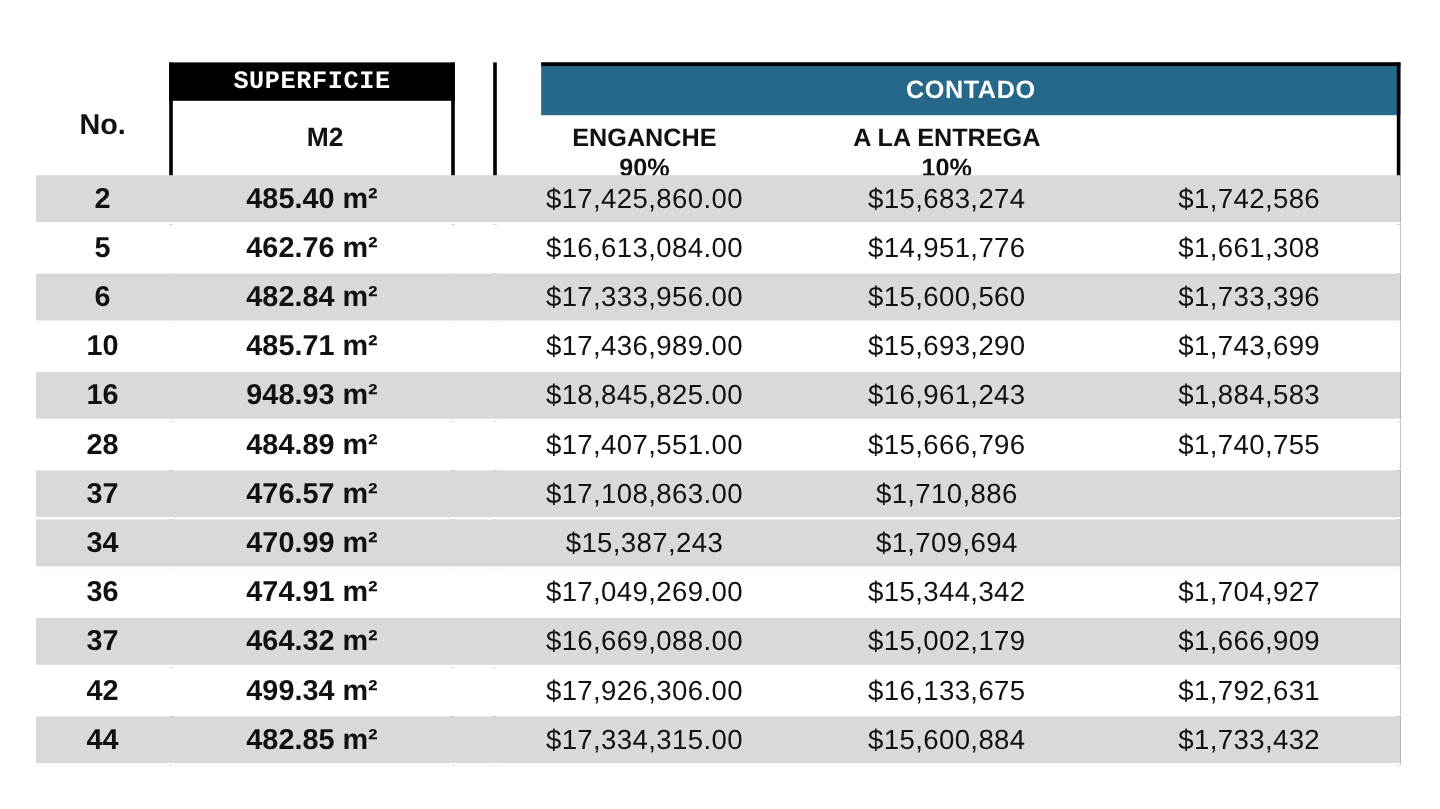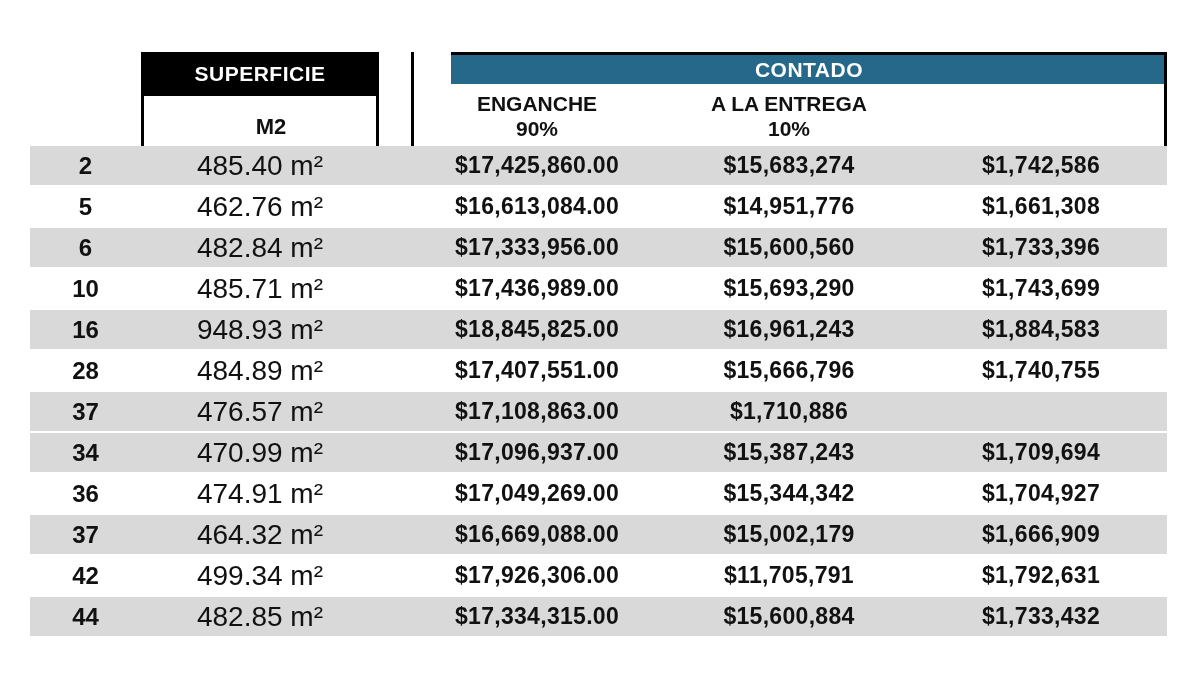--- a/index.html
+++ b/index.html
@@ -17,34 +17,34 @@
   .no-header {
     position: absolute; left: 30px; top: 90px; width: 111px; height: 30px;
     display: flex; align-items: center; justify-content: center;
     font-weight: bold; font-size: 24px;
   }
   .superficie-box {
     position: absolute; left: 141px; top: 52px; width: 238px; height: 94px;
     box-sizing: border-box;
   }
   .superficie-title {
-    height: 44px; background: var(--header-black, #000);
+    height: 32px; background: var(--header-black, #000);
     display: flex; align-items: center; justify-content: center;
-    color: #fff; font-weight: bold; font-size: 21px; letter-spacing: 0.5px;
+    color: #fff; font-weight: bold; font-size: 21px; letter-spacing: 0.5px; font-family: Liberation Mono, monospace;
   }
   .superficie-sub {
     height: 62px; display: flex; align-items: center; justify-content: center;
     font-weight: bold; font-size: 22px; padding-left: 22px;
   }
   .contado-box {
     position: absolute; left: 411px; top: 52px; width: 756px; height: 94px;
     box-sizing: border-box;
   }
   .contado-title {
-    height: 32px; box-sizing: border-box; border-top: 3px solid #000;
+    height: 44px; box-sizing: border-box; border-top: 3px solid #000;
     background: var(--accent-teal, #256889);
     display: flex; align-items: center; justify-content: center;
     color: #fff; font-weight: bold; font-size: 21px; letter-spacing: 0.5px; margin-left: 40px;
   }
   .contado-subrow { height: 62px; display: flex; }
   .contado-subcol {
     width: 252px; display: flex; flex-direction: column; align-items: center;
     padding-top: 7px; box-sizing: border-box;
     font-weight: bold; font-size: 21px; line-height: 25px;
   }
@@ -59,29 +59,30 @@
   
   .rows { position: absolute; left: 30px; top: 146px; width: 1137px; }
   .row {
     height: 41px; box-sizing: border-box; border-bottom: 2px solid #fff;
     display: flex; align-items: center;
   }
   .row.shaded { background: var(--row-shade, #d9d9d9); }
   .row.plain  { background: #ffffff; }
   .cell { text-align: center; font-size: 23px; }
   .cell.no  { width: 111px; font-weight: bold; font-size: 24px; }
-  .cell.m2  { width: 238px; font-weight: normal; font-size: 28px; }
+  .cell.m2  { width: 238px; font-weight: bold; font-size: 24px; }
   .cell.gap { width: 32px; }
-  .cell.price { width: 252px; font-weight: bold; letter-spacing: 0.3px; }
+  .cell.price { width: 252px; font-weight: normal; letter-spacing: 0.3px; }
 </style>
 </head>
 <body>
 
 <div class="canvas">
 
+  <div class="no-header">No.</div>
 
   <div class="superficie-box">
     <div class="superficie-title">SUPERFICIE</div>
     <div class="superficie-sub">M2</div>
   </div>
 
   <div class="contado-box">
     <div class="contado-title">CONTADO</div>
     <div class="contado-subrow">
       <div class="contado-subcol">
@@ -153,21 +154,20 @@
       <div class="cell no">37</div>
       <div class="cell m2">476.57 m²</div>
       <div class="cell gap"></div>
       <div class="cell price">$17,108,863.00</div>
       <div class="cell price">$1,710,886</div>
     </div>
       <div class="row shaded">
       <div class="cell no">34</div>
       <div class="cell m2">470.99 m²</div>
       <div class="cell gap"></div>
-      <div class="cell price">$17,096,937.00</div>
       <div class="cell price">$15,387,243</div>
       <div class="cell price">$1,709,694</div>
     </div>
       <div class="row plain">
       <div class="cell no">36</div>
       <div class="cell m2">474.91 m²</div>
       <div class="cell gap"></div>
       <div class="cell price">$17,049,269.00</div>
       <div class="cell price">$15,344,342</div>
       <div class="cell price">$1,704,927</div>
@@ -178,21 +178,21 @@
       <div class="cell gap"></div>
       <div class="cell price">$16,669,088.00</div>
       <div class="cell price">$15,002,179</div>
       <div class="cell price">$1,666,909</div>
     </div>
       <div class="row plain">
       <div class="cell no">42</div>
       <div class="cell m2">499.34 m²</div>
       <div class="cell gap"></div>
       <div class="cell price">$17,926,306.00</div>
-      <div class="cell price">$11,705,791</div>
+      <div class="cell price">$16,133,675</div>
       <div class="cell price">$1,792,631</div>
     </div>
       <div class="row shaded">
       <div class="cell no">44</div>
       <div class="cell m2">482.85 m²</div>
       <div class="cell gap"></div>
       <div class="cell price">$17,334,315.00</div>
       <div class="cell price">$15,600,884</div>
       <div class="cell price">$1,733,432</div>
     </div>

